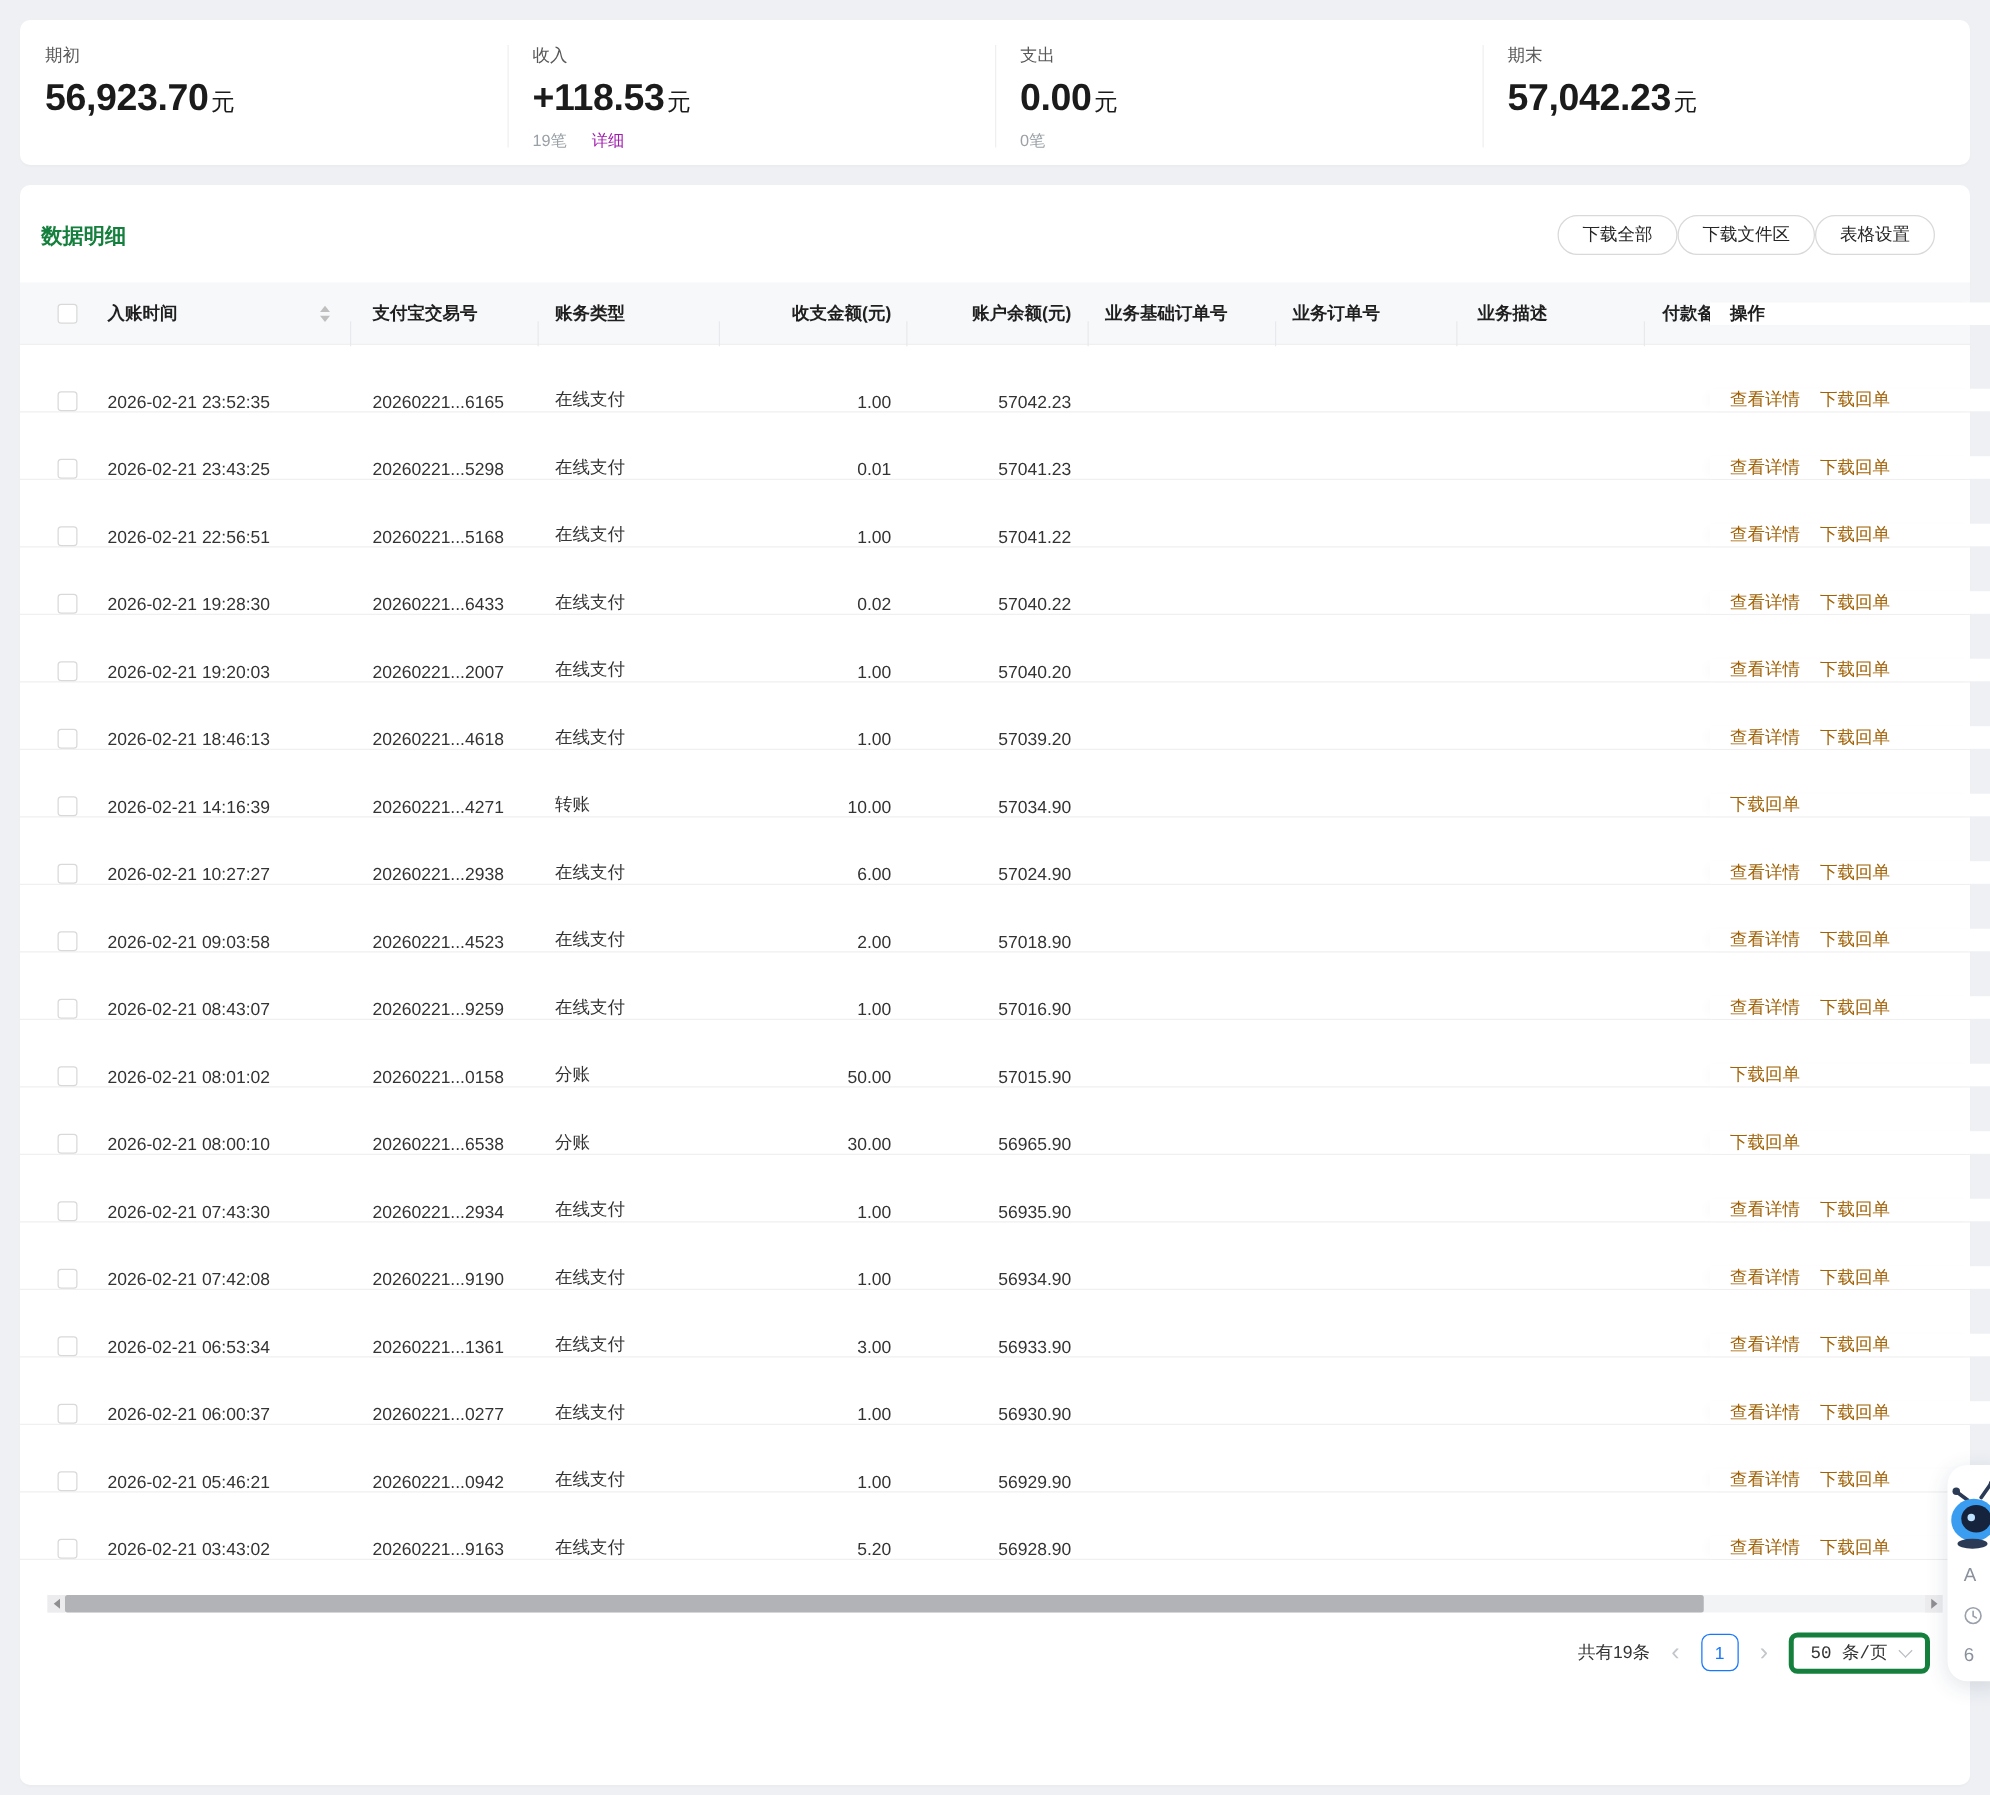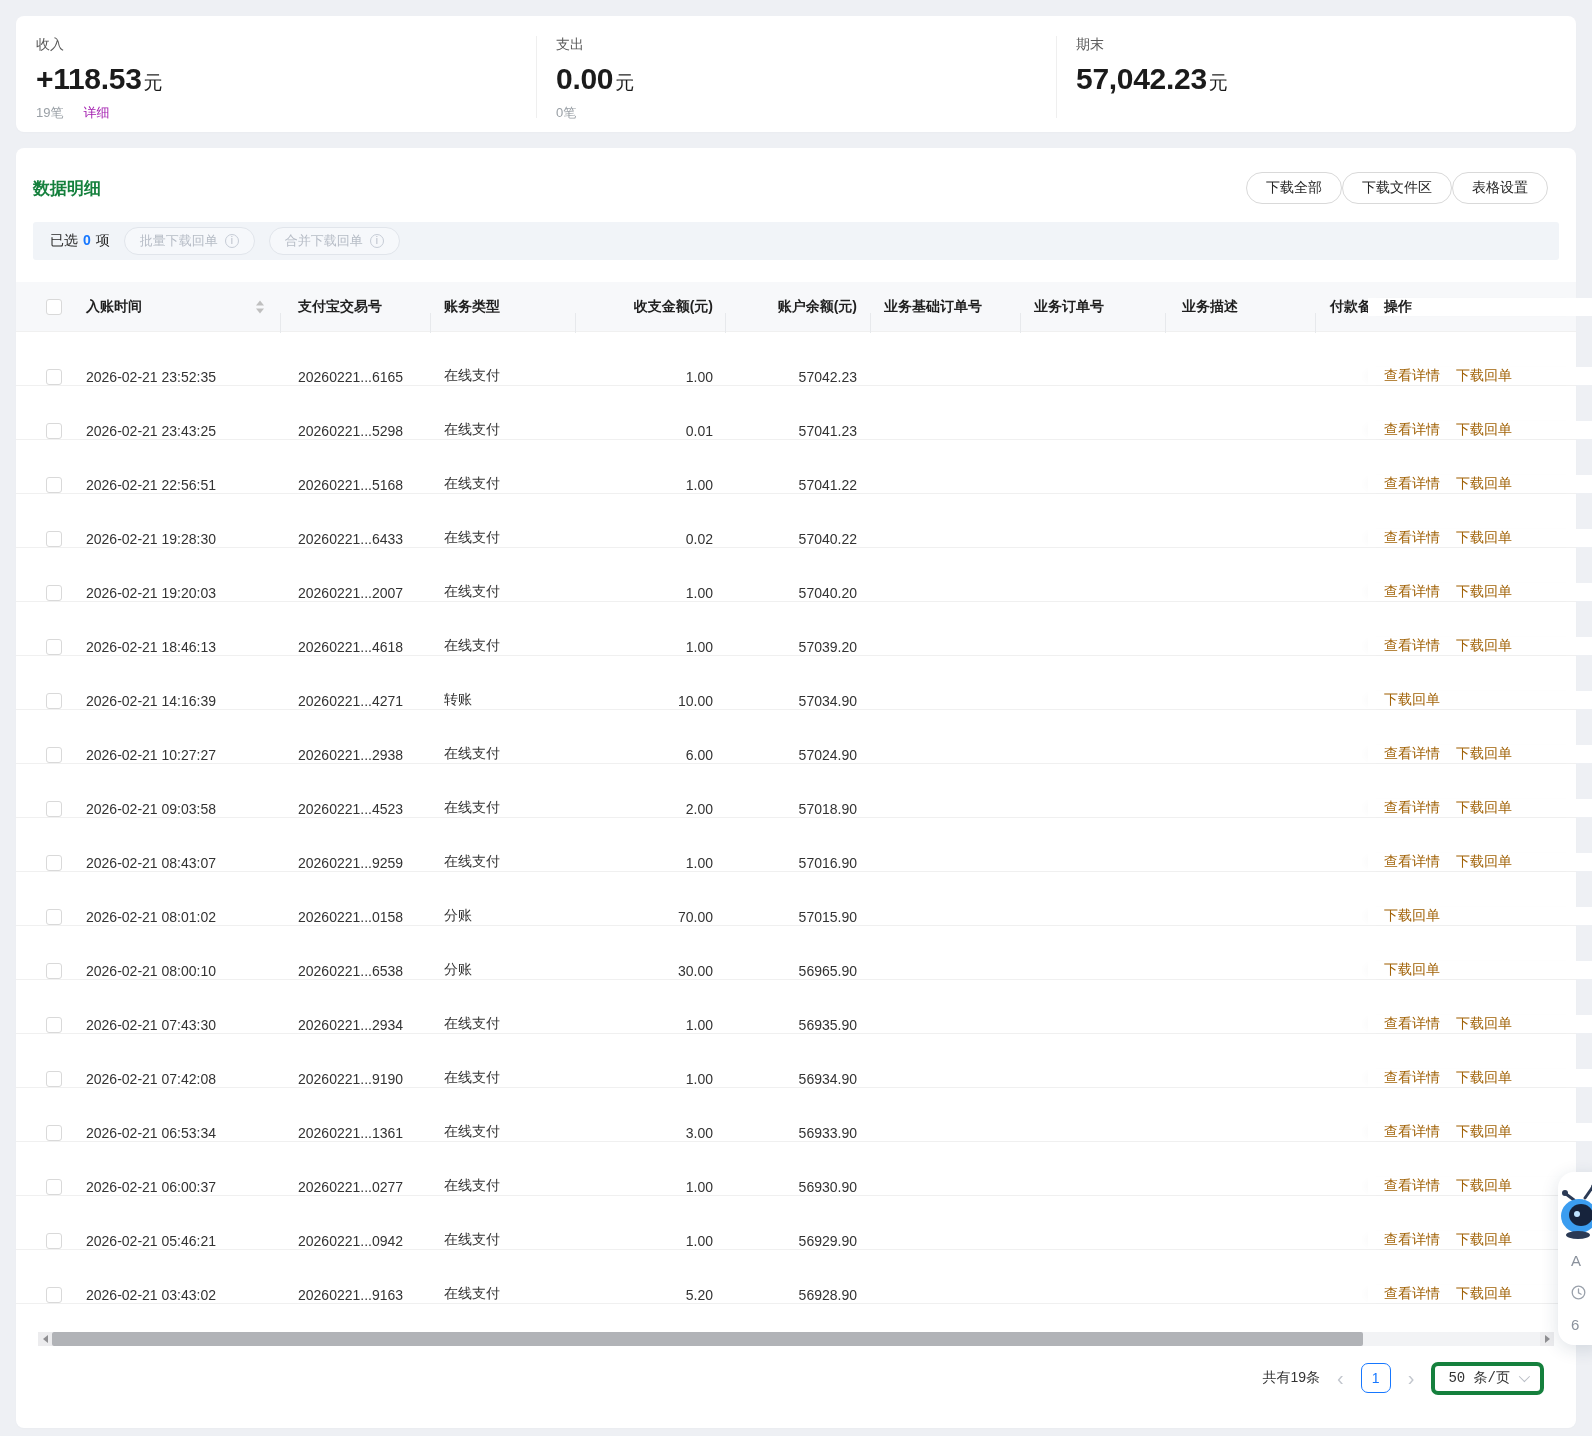--- a/index.html
+++ b/index.html
@@ -122,20 +122,24 @@
     padding:80px 0 0 13px; display:flex; flex-direction:column; gap:16px;
     color:#8a919c; font-size:15px; z-index:5;
   }
   .assistant-robot{ position:absolute; left:1552px; top:1184px; width:52px; height:56px; z-index:6; }
 </style>
 </head>
 <body>
 
 <section class="summary-card">
   <div class="sum-item">
+    <div class="sum-label">期初</div>
+    <div class="sum-value"><span>56,923.70</span><span class="sum-unit">元</span></div>
+  </div>
+  <div class="sum-item">
     <div class="sum-label">收入</div>
     <div class="sum-value"><span>+118.53</span><span class="sum-unit">元</span></div>
     <div class="sum-sub"><span>19笔</span><a class="sum-link">详细</a></div>
   </div>
   <div class="sum-item">
     <div class="sum-label">支出</div>
     <div class="sum-value"><span>0.00</span><span class="sum-unit">元</span></div>
     <div class="sum-sub"><span>0笔</span></div>
   </div>
   <div class="sum-item">
@@ -148,33 +152,20 @@
 
   <div class="card-head">
     <div class="panel-title">数据明细</div>
     <div class="toolbar">
       <button class="pill-btn">下载全部</button>
       <button class="pill-btn">下载文件区</button>
       <button class="pill-btn">表格设置</button>
     </div>
   </div>
 
-  <div class="sel-bar">
-    <span>
-      <span>已选</span><span class="sel-count">0</span><span>项</span>
-    </span>
-    <button class="bulk-btn">
-      <span>批量下载回单</span>
-      <span class="info-icon"></span>
-    </button>
-    <button class="bulk-btn">
-      <span>合并下载回单</span>
-      <span class="info-icon"></span>
-    </button>
-  </div>
 
   <div class="grid">
     <div class="thead">
       <div class="cell c-check">
           <span class="cbx"></span>
         </div>
       <div class="cell c-time">
         <span>入账时间</span>
         <span class="sorter">
             <i class="up"></i>
@@ -352,21 +343,21 @@
     <div class="cell c-op"><a class="op-link">查看详情</a><a class="op-link">下载回单</a></div>
   </div>
 
   <div class="trow">
     <div class="cell c-check">
             <span class="cbx"></span>
           </div>
     <div class="cell c-time">2026-02-21 08:01:02</div>
     <div class="cell c-txn">20260221...0158</div>
     <div class="cell c-type">分账</div>
-    <div class="cell c-amount">70.00</div>
+    <div class="cell c-amount">50.00</div>
     <div class="cell c-balance">57015.90</div>
     <div class="cell c-base"></div>
     <div class="cell c-order"></div>
     <div class="cell c-desc"></div>
     <div class="cell c-note"></div>
     <div class="cell c-op"><a class="op-link">下载回单</a></div>
   </div>
 
   <div class="trow">
     <div class="cell c-check">

